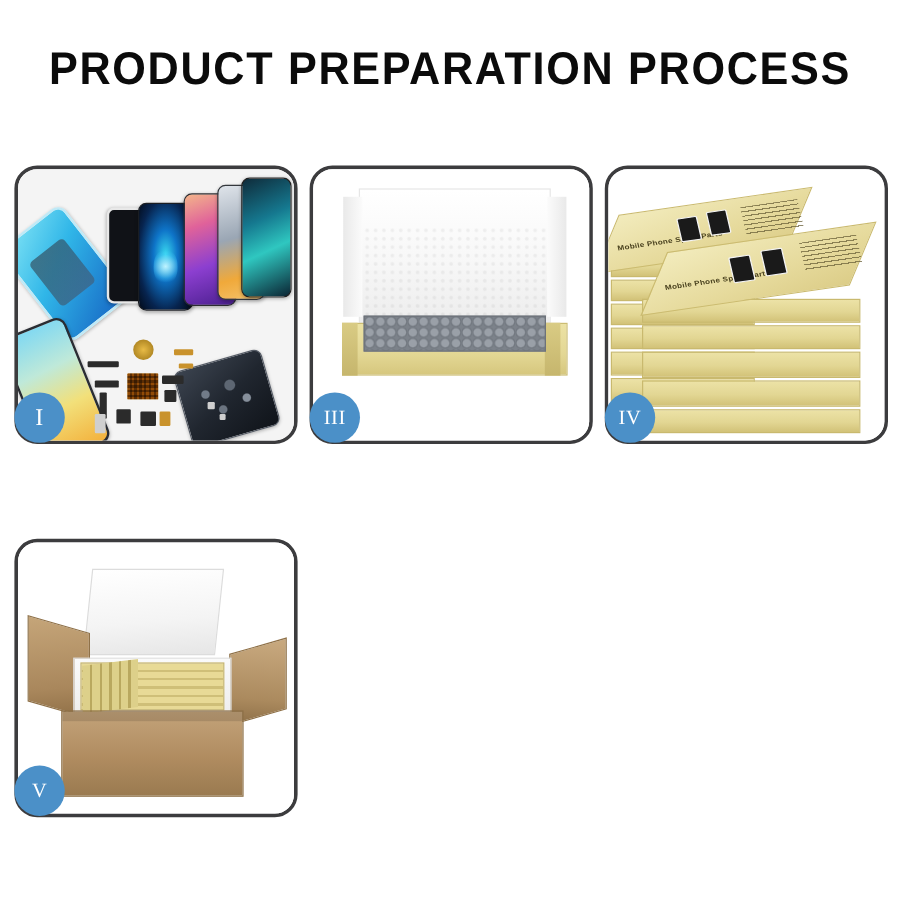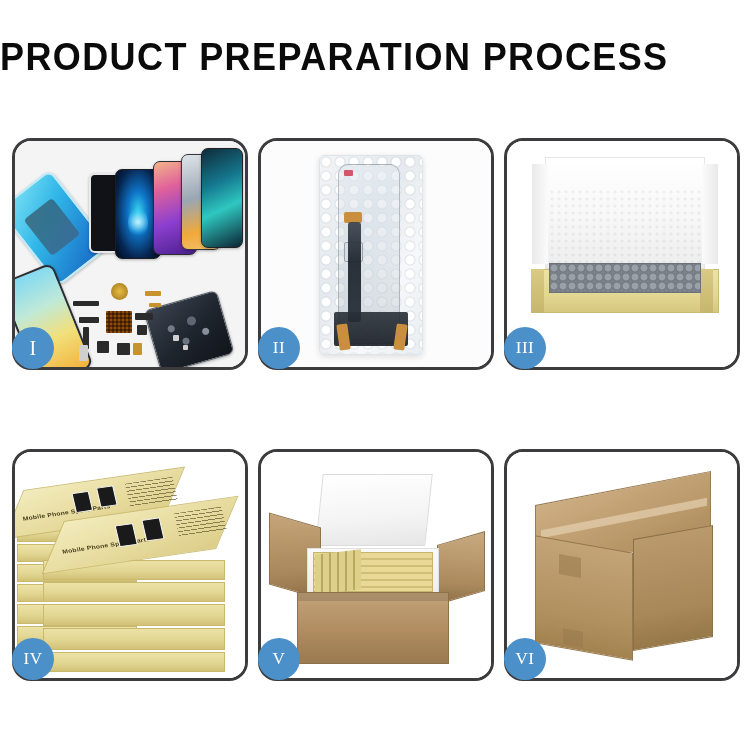--- a/index.html
+++ b/index.html
@@ -17,21 +17,21 @@
     width: 750px;
     height: 750px;
     background: #ffffff;
   }
 
   
   .header {
     position: absolute;
     top: 0; left: 0;
     width: 750px;
-    text-align: left;
+    text-align: center;
   }
   .title {
     margin-top: 38px;
     font-family: "Liberation Sans", sans-serif;
     font-size: 36px;
     font-weight: 700;
     letter-spacing: 1.4px;
     color: #0b0b0b;
     line-height: 1.08;
     transform: scaleY(1.06);
@@ -490,35 +490,20 @@
           <div class="pt light" style="left:6px; top:62px; width:9px; height:16px;"></div>
           <div class="pt" style="left:44px; top:60px; width:13px; height:12px;"></div>
           <div class="pt gold" style="left:60px; top:60px; width:9px;  height:12px;"></div>
           <div class="pt light" style="left:100px;top:52px; width:6px;  height:6px;"></div>
           <div class="pt light" style="left:110px;top:62px; width:5px;  height:5px;"></div>
         </div>
       </div>
       <div class="badge">I</div>
     </div>
 
-    <div class="panel">
-      <div class="panel-inner p2">
-        <div class="bag">
-          <div class="bag-screen"></div>
-          <div class="bag-dot"></div>
-          <div class="bag-conn"></div>
-          <div class="bag-chip"></div>
-          <div class="bag-flex"></div>
-          <div class="bag-bottom"></div>
-          <div class="bag-tab-l"></div>
-          <div class="bag-tab-r"></div>
-        </div>
-      </div>
-      <div class="badge wide">II</div>
-    </div>
 
     <div class="panel">
       <div class="panel-inner p3">
         <div class="foam-lid"></div>
         <div class="foam-tex"></div>
         <div class="box3-tray"></div>
         <div class="box3-lipL"></div>
         <div class="box3-lipR"></div>
         <div class="box3-bubble"></div>
       </div>
@@ -566,26 +551,15 @@
         <div class="v-flapL"></div>
         <div class="v-flapR"></div>
         <div class="v-inner-foam"></div>
         <div class="v-yellows"></div>
         <div class="v-yellows2"></div>
         <div class="v-body"></div>
       </div>
       <div class="badge wide">V</div>
     </div>
 
-    <div class="panel">
-      <div class="panel-inner p6">
-        <div class="c-top"></div>
-        <div class="c-seam"></div>
-        <div class="c-front"></div>
-        <div class="c-side"></div>
-        <div class="c-tapeA"></div>
-        <div class="c-tapeB"></div>
-      </div>
-      <div class="badge wide">VI</div>
-    </div>
 
   </div>
 </div>
 
 </body></html>

